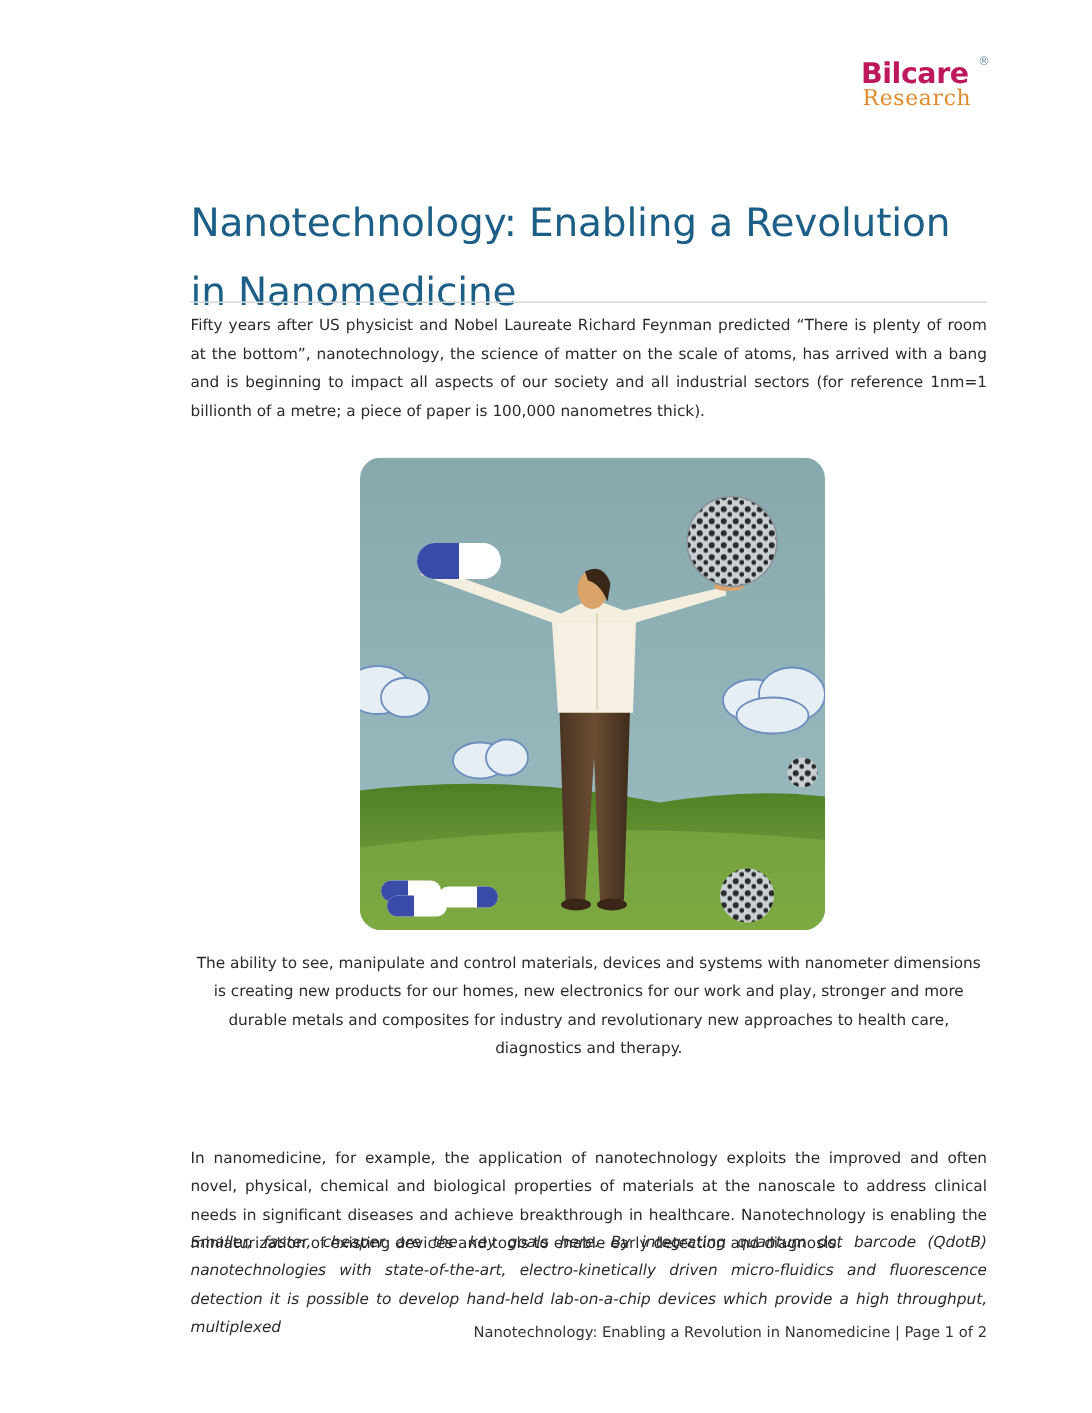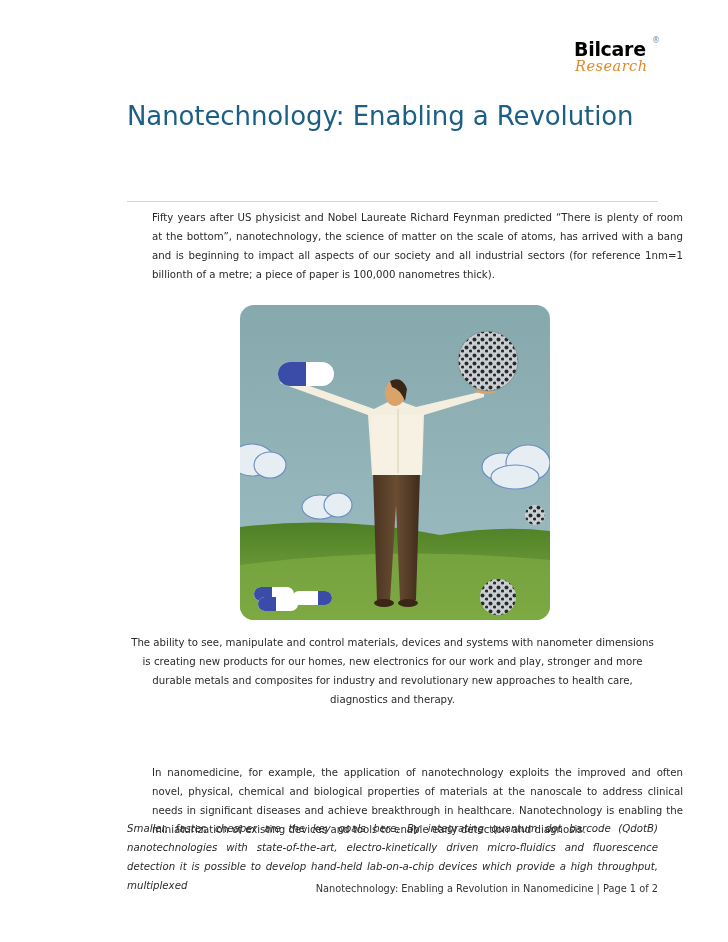--- a/index.html
+++ b/index.html
@@ -1,44 +1,45 @@
 <!DOCTYPE html>
 <html><head>
   <meta charset="utf-8">
   <style>
     html, body { margin: 0; padding: 0; background: #ffffff; }
     body { width: 728px; height: 942px; position: relative; overflow: hidden; font-family: "DejaVu Sans", sans-serif; color: #222; }
     .logo { position: absolute; left: 572px; top: 36px; width: 92px; height: 44px; }
-    .logo-main { position: absolute; left: 2px; top: 2px; font-family: "DejaVu Sans", sans-serif; font-weight: bold; font-size: 19px; color: #000000; letter-spacing: -0.3px; }
+    .logo-main { position: absolute; left: 2px; top: 2px; font-family: "DejaVu Sans", sans-serif; font-weight: bold; font-size: 19px; color: #be185d; letter-spacing: -0.3px; }
     .logo-reg { position: absolute; left: 80px; top: 0px; font-size: 8px; color: #6a8aa8; }
-    .logo-sub { position: absolute; left: 3px; top: 22px; font-family: "DejaVu Serif", serif; font-style: italic; font-size: 14.5px; color: #e08a2a; letter-spacing: 0.5px; }
-    .title { position: absolute; left: 127px; top: 93px; width: 540px; font-family: "DejaVu Sans", sans-serif; font-size: 26px; line-height: 46px; color: #1b5e86; margin: 0; font-weight: normal; letter-spacing: -0.1px; }
+    .logo-sub { position: absolute; left: 3px; top: 22px; font-family: "DejaVu Serif", serif; font-size: 14.5px; color: #e08a2a; letter-spacing: 0.5px; }
+    .title { position: absolute; left: 127px; top: 126px; width: 540px; font-family: "DejaVu Sans", sans-serif; font-size: 26px; line-height: 46px; color: #1b5e86; margin: 0; font-weight: normal; letter-spacing: -0.1px; }
     .rule { position: absolute; left: 127px; top: 201px; width: 531px; height: 1px; background: #d6d6d6; }
     .para { position: absolute; left: 127px; width: 531px; font-family: "DejaVu Sans", sans-serif; font-size: 10.2px; line-height: 19px; color: #2a2a2a; margin: 0; }
-    .justify { text-align: justify; text-align-last: left; margin-left: 25px; }
+    .justify { text-align: justify; text-align-last: left; }
     .justify-all { text-align: justify; text-align-last: justify; font-style: italic; }
     .p1 { top: 208px; }
     .p2 { top: 633px; text-align: center; }
     .p3 { top: 763px; }
     .p4 { top: 819px; }
     .footer { position: absolute; right: 70px; top: 883px; font-family: "DejaVu Sans", sans-serif; font-size: 9.8px; color: #333; }
     .illustration { position: absolute; left: 240px; top: 305px; width: 310px; height: 315px; border-radius: 14px; overflow: hidden; }
     .illustration svg { display: block; }
   </style>
 </head>
 <body>
 
 <div class="logo">
   <span class="logo-main">Bilcare</span>
   <span class="logo-reg">®</span>
   <span class="logo-sub">Research</span>
 </div>
 
 <h1 class="title">
   <span>Nanotechnology: Enabling a Revolution</span><br>
+  <span>in Nanomedicine</span>
 </h1>
 
 <div class="rule"></div>
 
 <p class="para p1 justify">Fifty years after US physicist and Nobel Laureate Richard Feynman predicted “There is plenty of room at the bottom”, nanotechnology, the science of matter on the scale of atoms, has arrived with a bang and is beginning to impact all aspects of our society and all industrial sectors (for reference 1nm=1 billionth of a metre; a piece of paper is 100,000 nanometres thick).</p>
 
 <div class="illustration">
   <svg width="310" height="315" viewBox="0 0 310 315" xmlns="http://www.w3.org/2000/svg">
     <defs>
       <linearGradient id="sky" x1="0" y1="0" x2="0" y2="1">

